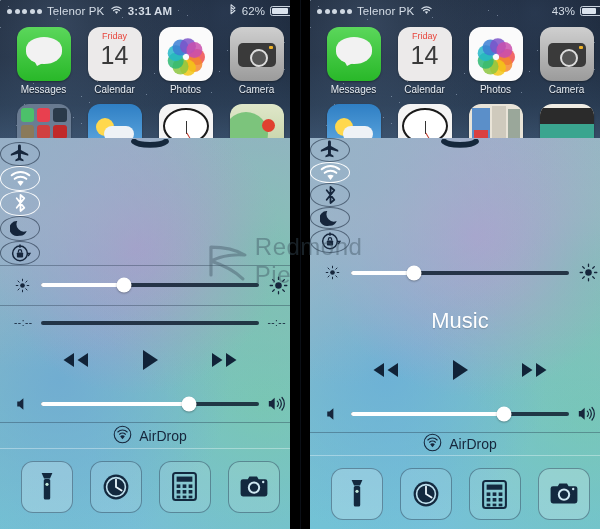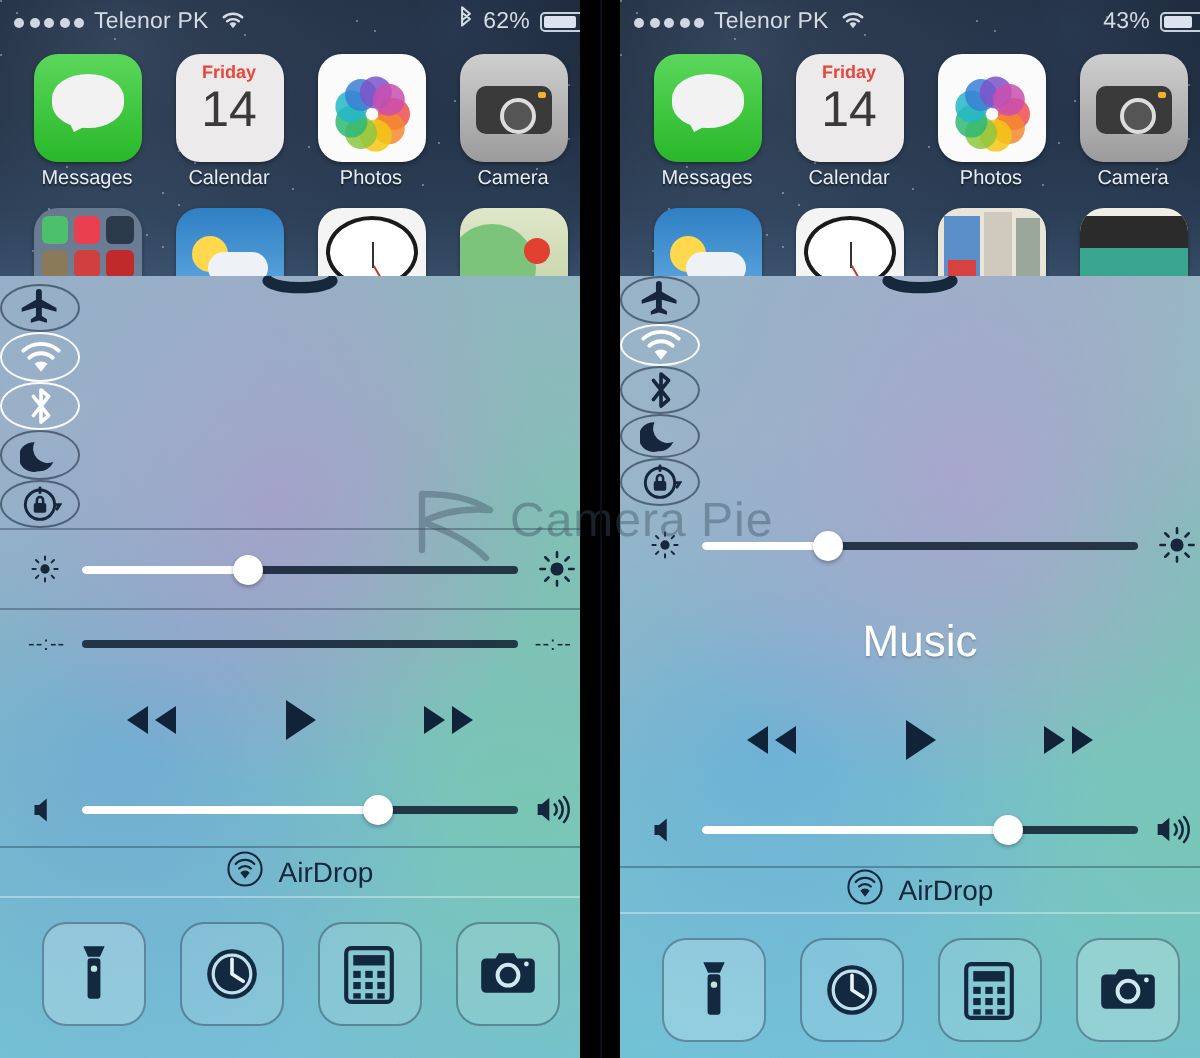--- a/index.html
+++ b/index.html
@@ -62,21 +62,21 @@
   .ic-messages { background: linear-gradient(#5bd75b, #29b829); }
   .ic-messages::after {
     content: ""; position: absolute; left: 9px; top: 10px; width: 36px; height: 27px;
     background: #f2f2f2; border-radius: 50%/45%;
   }
   .ic-messages i {
     position: absolute; left: 13px; bottom: 8px; width: 0; height: 0;
     border: 7px solid transparent; border-top-color: #f2f2f2; transform: rotate(18deg);
   }
   .ic-cal { background: #eceaea; }
-  .ic-cal b { display: block; text-align: center; color: #e8453c; font-size: 9px; margin-top: 4px; font-weight: bold; }
+  .ic-cal b { display: block; text-align: center; color: #e8453c; font-size: 9px; margin-top: 4px; font-weight: normal; }
   .ic-cal u { display: block; text-align: center; color: #3a3a3a; font-size: 25px; line-height: 28px; text-decoration: none; font-weight: 300; }
   .ic-photos { background: #fbfbfb; }
   .petal { position: absolute; left: 50%; top: 50%; width: 16px; height: 16px; border-radius: 50%; opacity: .85; }
   .ic-cam { background: linear-gradient(#cfcfcf, #9b9b9b); }
   .ic-cam::before {
     content: ""; position: absolute; left: 8px; top: 16px; width: 38px; height: 24px;
     background: #3a3a3a; border-radius: 5px;
   }
   .ic-cam::after {
     content: ""; position: absolute; left: 20px; top: 22px; width: 14px; height: 14px;
@@ -248,20 +248,21 @@
             <b></b>
             <b></b>
             <b></b>
           </span>
           <span class="sb-carrier">Telenor PK</span>
           <span class="sb-wifi"><svg width="13" height="10" viewBox="0 0 24 18">
               <path d="M12 16.5l-3.2-4.1a5.2 5.2 0 016.4 0z" fill="currentColor"></path>
               <path d="M3.5 6.5a13 13 0 0117 0" stroke="currentColor" stroke-width="2.3" fill="none" stroke-linecap="round"></path>
               <path d="M6.6 10.1a8.6 8.6 0 0110.8 0" stroke="currentColor" stroke-width="2.3" fill="none" stroke-linecap="round"></path>
             </svg></span>
+          <span class="sb-time">3:31 AM</span>
           <span class="sb-right">
             <span><svg width="8" height="13" viewBox="0 0 12 20">
                 <path d="M3 5l6 5-6 5V1l6 5-6 5" stroke="currentColor" stroke-width="1.6" fill="none" stroke-linejoin="round" stroke-linecap="round"></path>
               </svg></span>
             <span class="sb-batt-pct">62%</span>
             <span class="batt">
               <u style="width:86%"></u>
             </span>
           </span>
         </div>
@@ -768,14 +769,14 @@
           </div>
         </div>
       </div>
     </div>
   </div>
 <div class="seam"></div>
 <div class="watermark">
   <svg width="44" height="40" viewBox="0 0 44 40">
     <path d="M6 6 L6 34 M6 6 C20 6 30 8 40 14 C28 13 16 15 6 20 C18 24 30 30 38 38" fill="none" stroke="rgba(60,80,95,.40)" stroke-width="3.2" stroke-linecap="round" stroke-linejoin="round"></path>
   </svg>
-  <span>Camera Pie</span>
+  <span>Redmond Pie</span>
 </div>
 
 </body></html>

